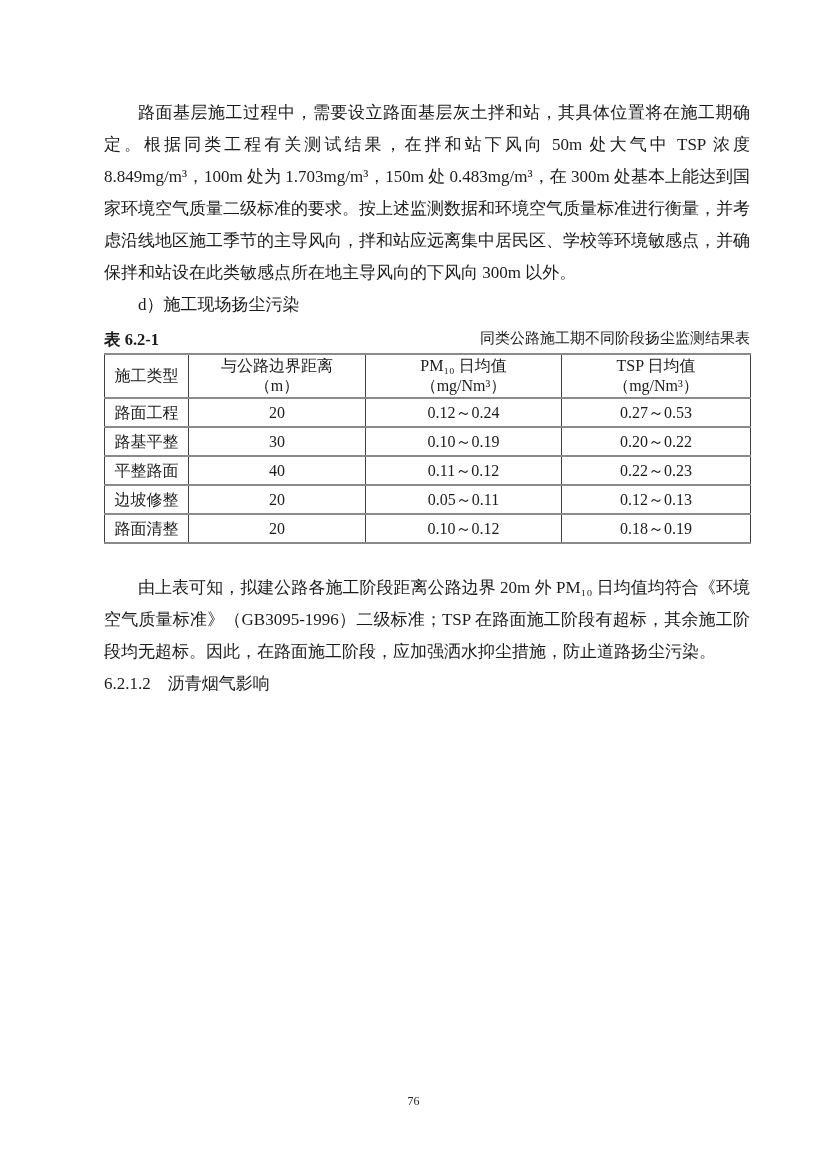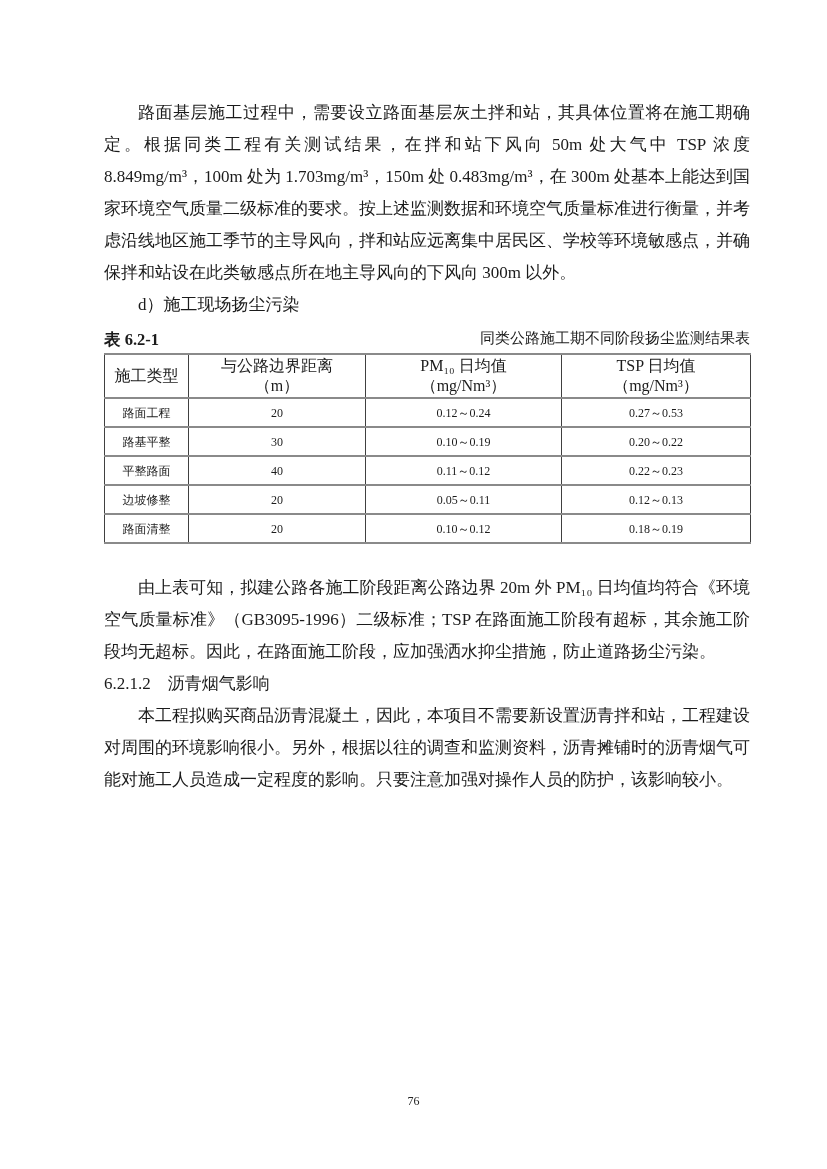--- a/index.html
+++ b/index.html
@@ -71,21 +71,21 @@
     padding: 0 2px;
   }
   table.data th {
     height: 44px;
     font-size: 16px;
     line-height: 20px;
     white-space: pre-line;
   }
   table.data td {
     height: 29px;
-    font-size: 12px;
+    font-size: 16px;
     line-height: 18px;
     text-align: center;
   }
 
   .page-number {
     position: absolute;
     bottom: 60px;
     left: 0; width: 100%;
     text-align: center;
     font-size: 12px;
@@ -157,18 +157,17 @@
           <td>0.10～0.12</td>
           <td>0.18～0.19</td>
         </tr>
       </tbody>
     </table>
 
     <p class="para indent gap-top">由上表可知，拟建公路各施工阶段距离公路边界 20m 外 PM₁₀ 日均值均符合《环境空气质量标准》（GB3095-1996）二级标准；TSP 在路面施工阶段有超标，其余施工阶段均无超标。因此，在路面施工阶段，应加强洒水抑尘措施，防止道路扬尘污染。</p>
 
     <p class="para heading">6.2.1.2　沥青烟气影响</p>
 
-    <p class="para indent">本工程拟购买商品沥青混凝土，因此，本项目不需要新设置沥青拌和站，工程建设对周围的环境影响很小。另外，根据以往的调查和监测资料，沥青摊铺时的沥青烟气可能对施工人员造成一定程度的影响。只要注意加强对操作人员的防护，该影响较小。</p>
 
   </div>
 
   <div class="page-number">76</div>
 </div>
 
 </body></html>

